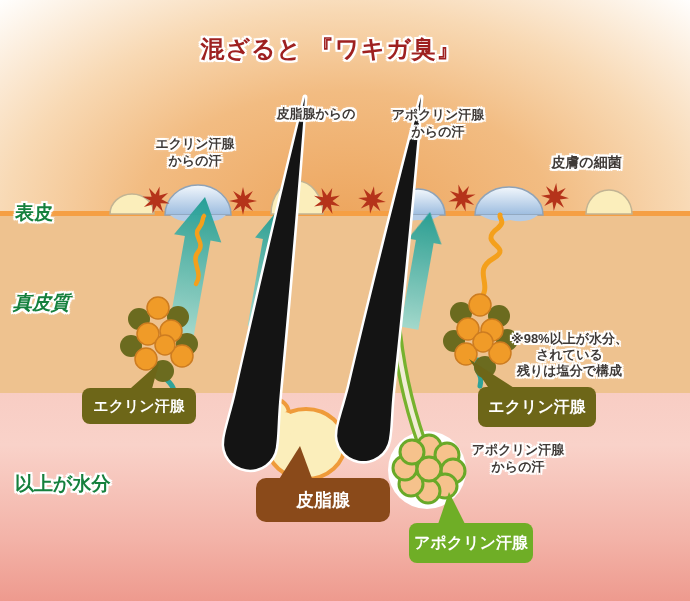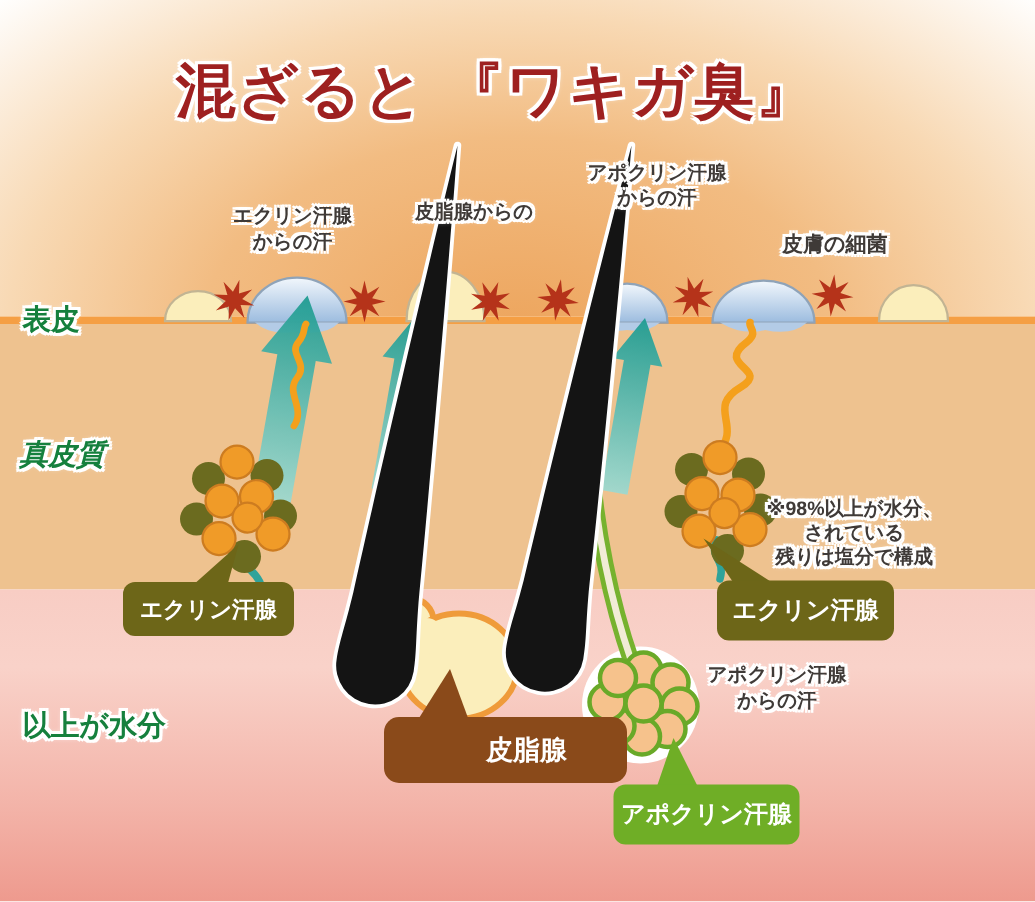--- a/index.html
+++ b/index.html
@@ -24,30 +24,30 @@
   svg.art { position:absolute; left:0; top:0; z-index:1; }
   
   .txt { position:absolute; z-index:2; font-weight:bold; }
   .outline {
     text-shadow:
       -2px -2px 0 #fff, 2px -2px 0 #fff, -2px 2px 0 #fff, 2px 2px 0 #fff,
       -2px 0 0 #fff, 2px 0 0 #fff, 0 -2px 0 #fff, 0 2px 0 #fff, 0 0 4px #fff;
   }
   .title {
     left:0; top:33px; width:662px; text-align:center;
-    font-size:40px; letter-spacing:1px; color:var(--title-red);
+    font-size:24px; letter-spacing:1px; color:var(--title-red);
   }
   .note { font-size:13px; line-height:1.3; color:var(--note-text); text-align:center; }
   .layerlab { font-size:19px; color:#15803d; }
   .glabel {
     position:absolute; z-index:2; color:#fff; font-weight:bold;
     display:flex; align-items:center; justify-content:center; border-radius:8px;
   }
   .glabel.olive { background:var(--label-olive); }
-  .glabel.brown { background:var(--label-brown); border-radius:10px;padding-left:28px; }
+  .glabel.brown { background:var(--label-brown); border-radius:10px; }
   .glabel.green { background:var(--label-green); }
 </style>
 </head>
 <body>
 
 <div class="stage">
 
   <div class="bg-top"></div>
   <div class="bg-line"></div>
   <div class="bg-dermis"></div>
@@ -184,28 +184,28 @@
   <div class="txt title outline">混ざると 『ワキガ臭』</div>
 
   <div class="txt layerlab outline" style="left:15px; top:200px;">表皮</div>
   <div class="txt layerlab outline" style="left:13px; top:290px;font-style:italic;">真皮質</div>
   <div class="txt layerlab outline" style="left:15px; top:471px;">以上が水分</div>
 
   <div class="txt note outline" style="left:130px; top:136px; width:130px;">
     <div>エクリン汗腺</div>
     <div>からの汗</div>
   </div>
-  <div class="txt note outline" style="left:252px; top:106px; width:128px;margin-top:27px;">
+  <div class="txt note outline" style="left:252px; top:106px; width:128px;">
     <div>皮脂腺からの</div>
   </div>
   <div class="txt note outline" style="left:372px; top:107px; width:132px;">
     <div>アポクリン汗腺</div>
     <div>からの汗</div>
   </div>
-  <div class="txt note outline" style="left:499px; top:153px; width:115px; font-size:14px;">皮膚の細菌</div>
+  <div class="txt note outline" style="left:529px; top:153px; width:115px; font-size:14px;">皮膚の細菌</div>
 
   <div class="txt note outline" style="left:458px; top:442px; width:120px;">
     <div>アポクリン汗腺</div>
     <div>からの汗</div>
   </div>
   <div class="txt note outline" style="left:497px; top:331px; width:145px; text-align:center; line-height:1.22;">
     <div>※98%以上が水分、</div>
     <div>されている</div>
     <div>残りは塩分で構成</div>
   </div>

